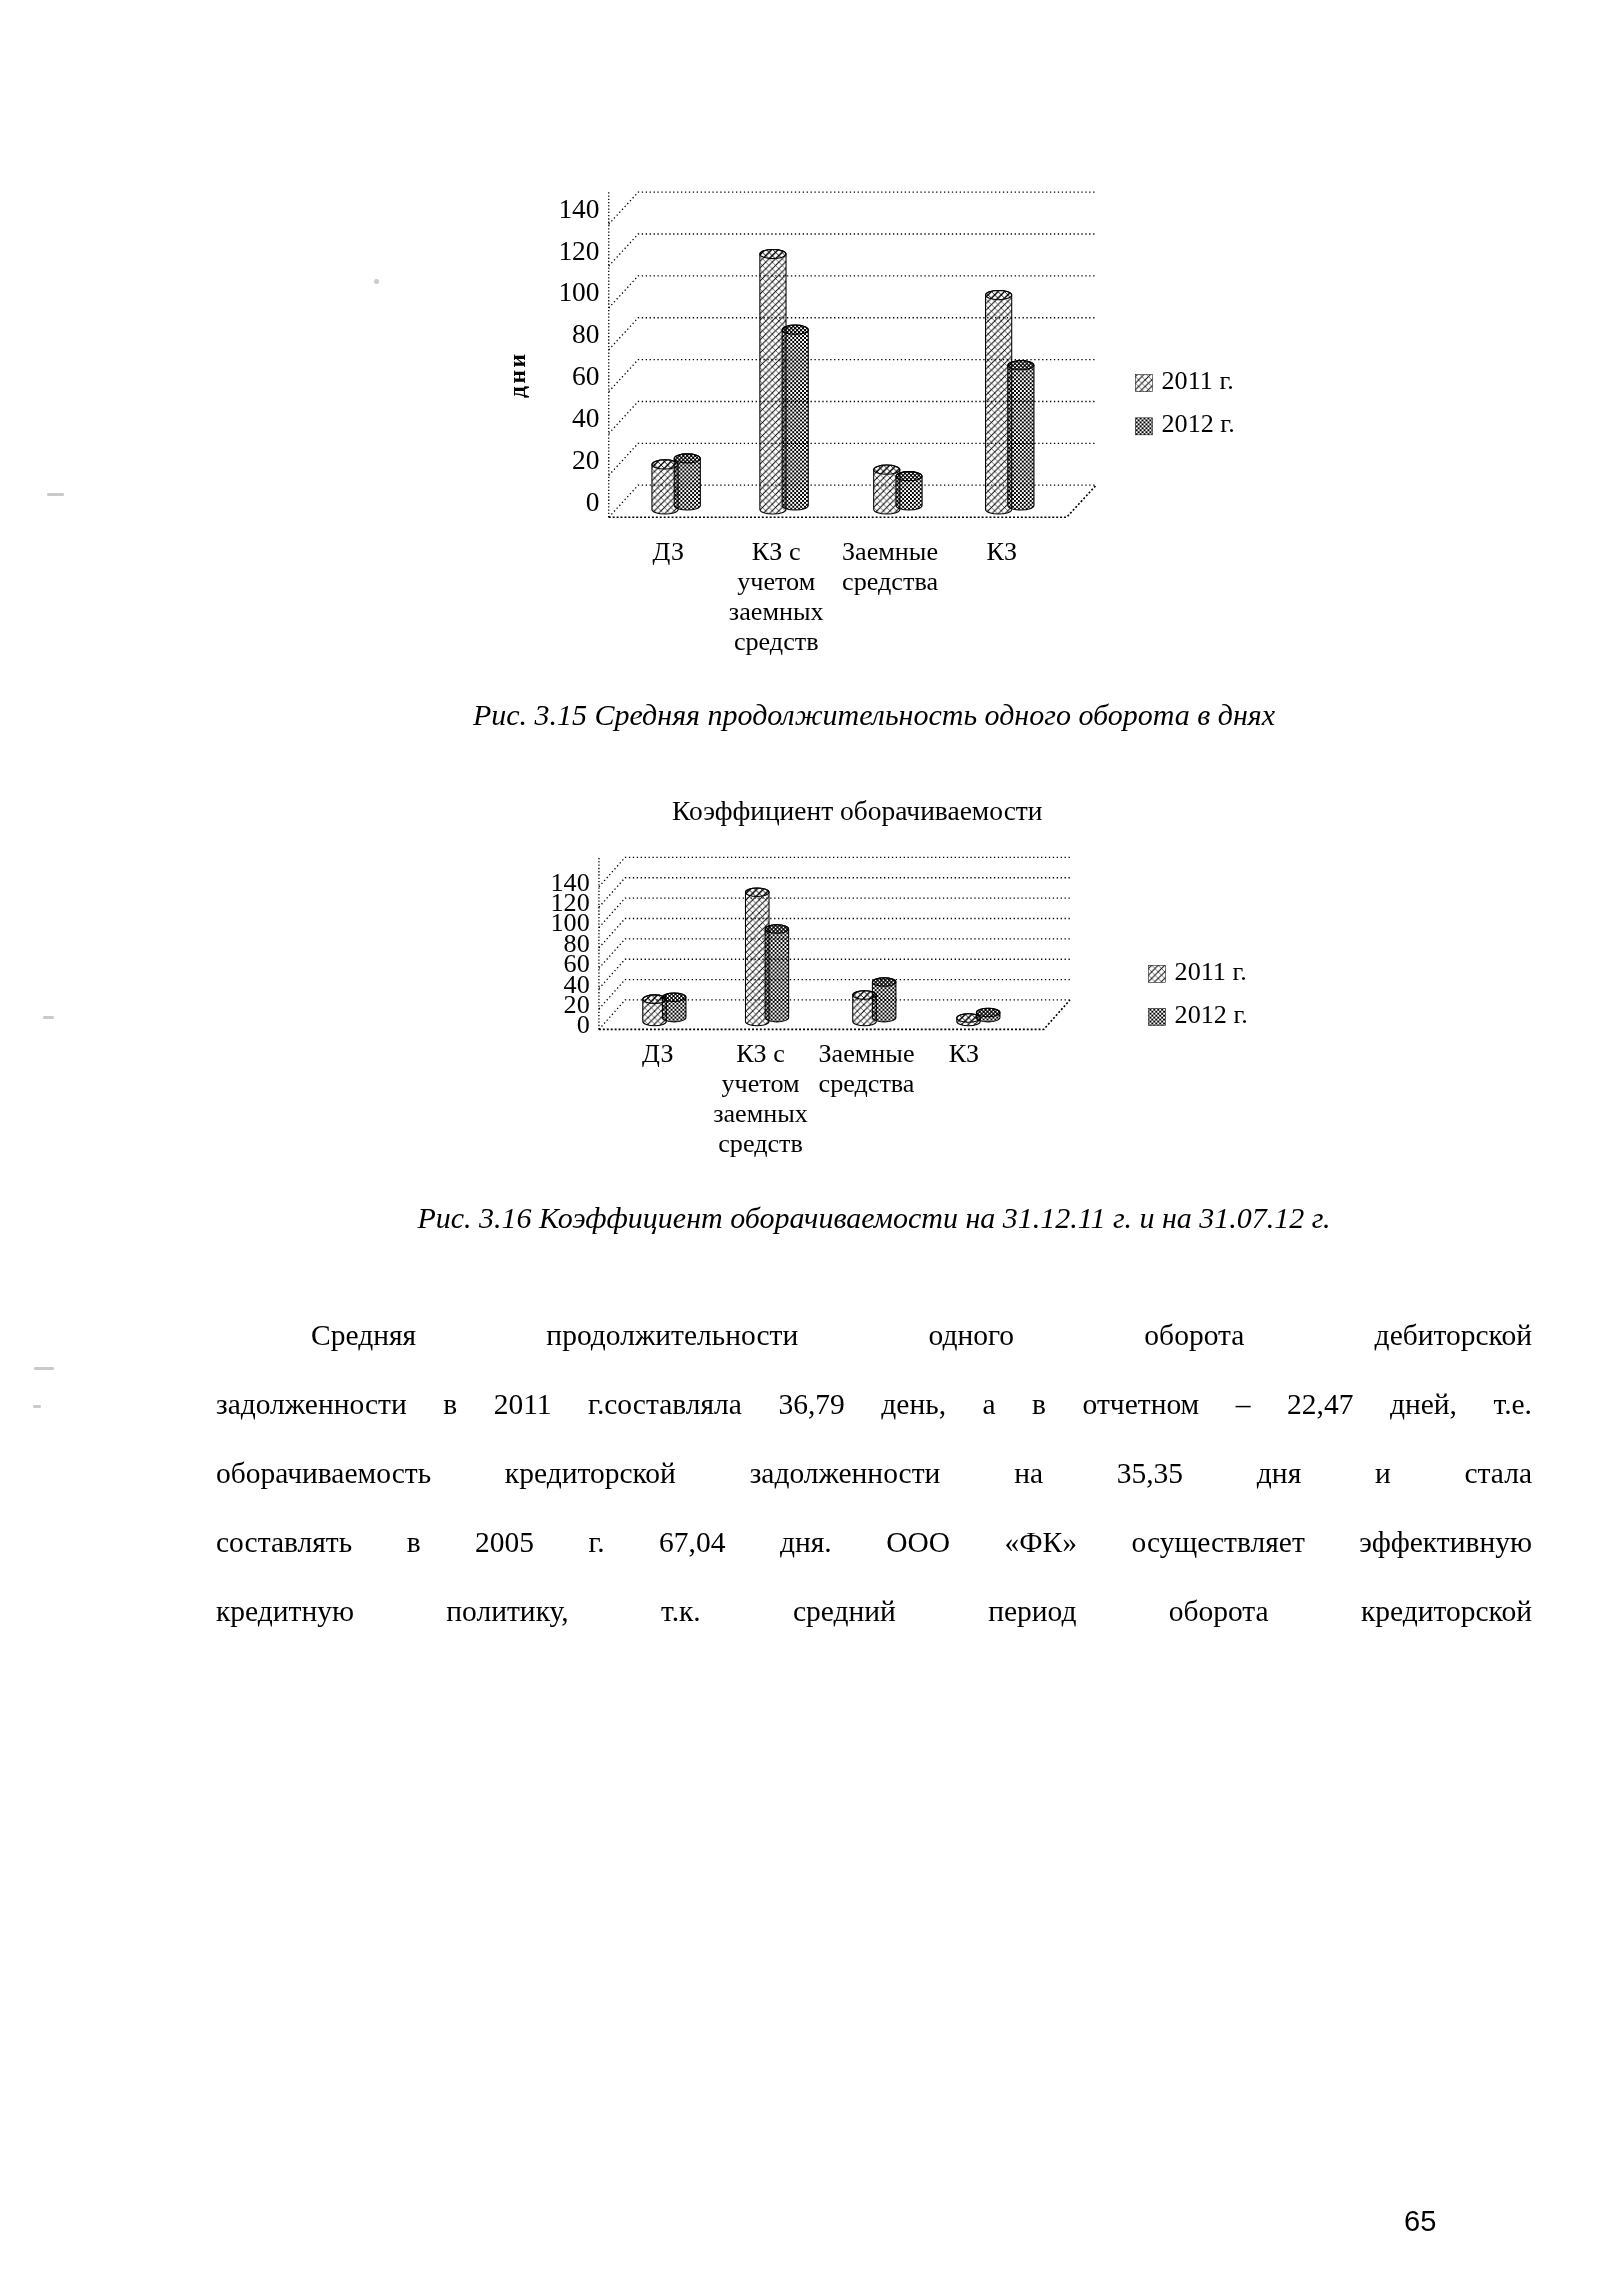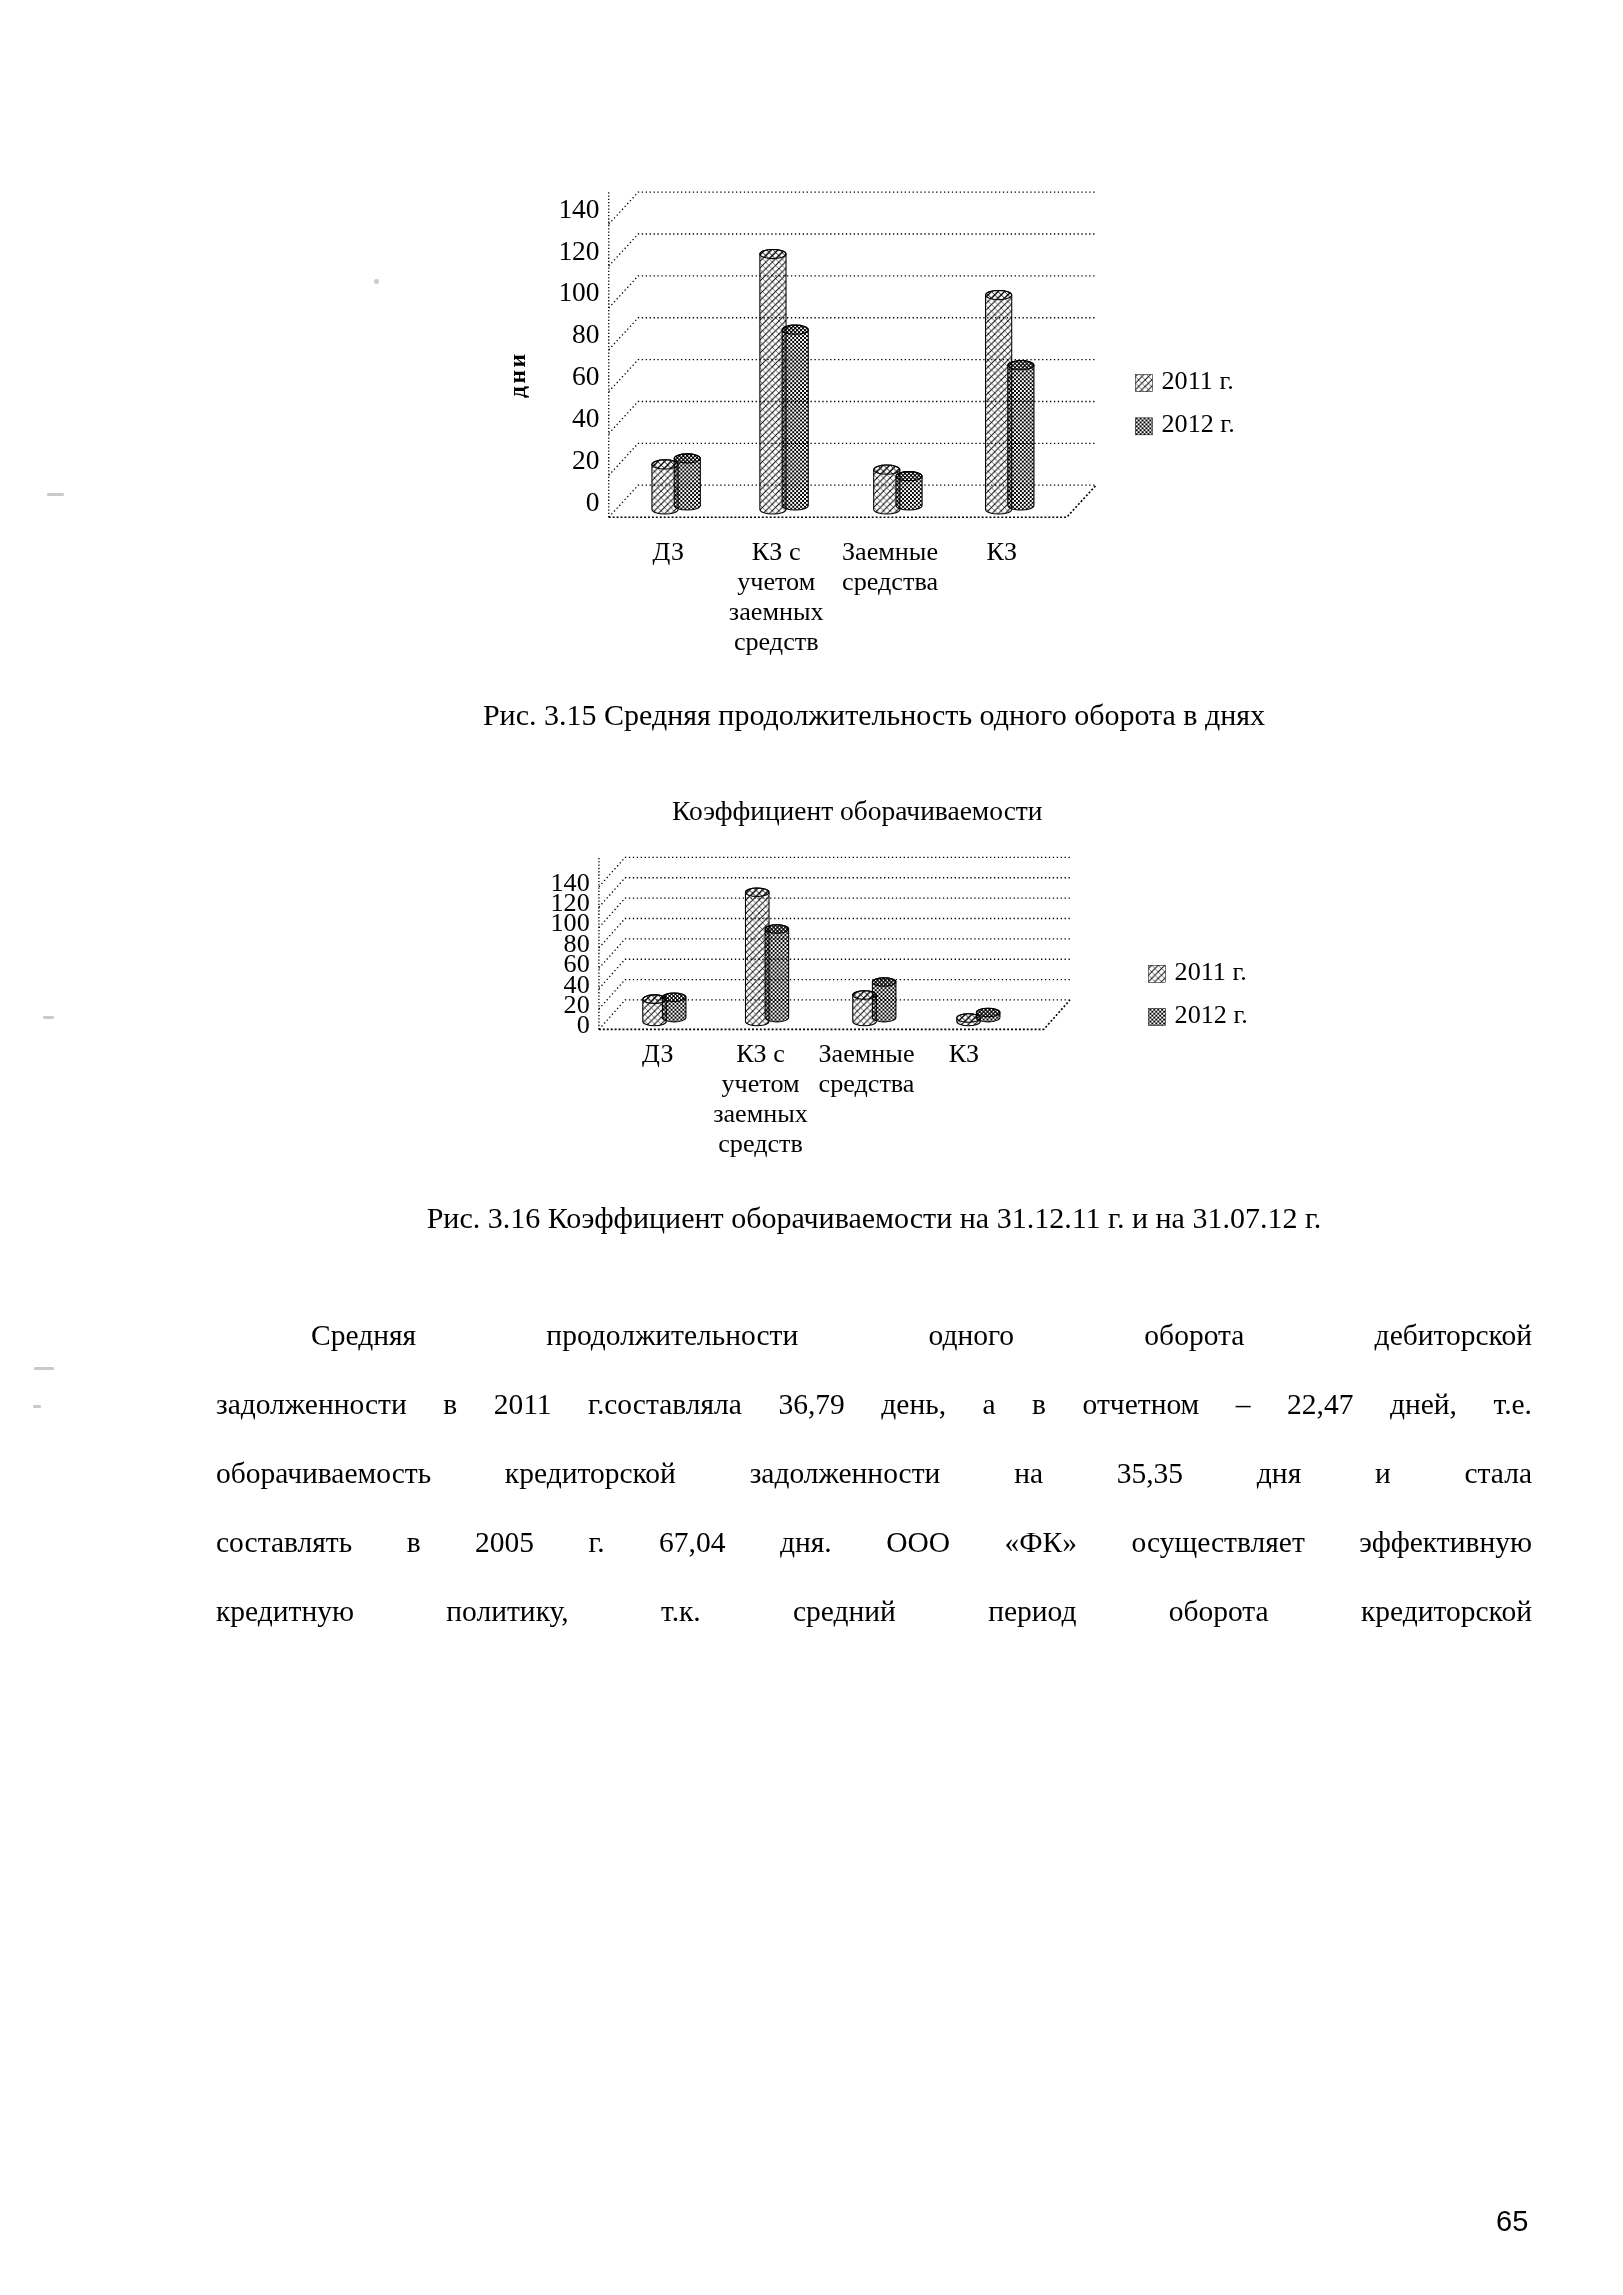--- a/index.html
+++ b/index.html
@@ -4,30 +4,30 @@
 <style>
   html,body { margin:0; padding:0; background:#e8e8e8; }
   .page {
     position:relative; width:1623px; height:2295px; background:#ffffff;
     font-family:"Liberation Serif", serif; color:#000; overflow:hidden;
   }
   svg.chart { position:absolute; overflow:visible; }
   svg.chart text { font-family:"Liberation Serif", serif; fill:#000; }
   .caption {
     position:absolute; left:216px; width:1316px; text-align:center;
-    font-size:30px; line-height:34px; white-space:nowrap;
+    font-style:italic; font-size:30px; line-height:34px; white-space:nowrap;
   }
   .para { position:absolute; left:216px; top:1301px; width:1316px; font-size:29.5px; }
   .para .line {
     height:69px; line-height:69px; text-align:justify; text-align-last:justify;
     white-space:nowrap;
   }
   .para .line.first { text-indent:95px; }
   .para .line.last  { text-align-last:left; }
-  .pageno { position:absolute; left:1496px; top:2205px; font-size:29px; font-family:"Liberation Sans", sans-serif; }
+  .pageno { position:absolute; left:1404px; top:2205px; font-size:29px; font-family:"Liberation Sans", sans-serif; }
   .artifact { position:absolute; background:#8a8a8a; opacity:.45; border-radius:1.3px; }
   .a1 { left:47px;  top:493px;  width:17px; height:2.6px; }
   .a2 { left:43px;  top:1016px; width:10.5px; height:2.6px; }
   .a3 { left:34px;  top:1367px; width:19.6px; height:3.3px; }
   .a4 { left:33px;  top:1405px; width:7.9px; height:2.6px; }
   .a5 { left:374px; top:279px;  width:4.6px;  height:4.6px; border-radius:50%; }
 </style>
 </head>
 <body>
 

